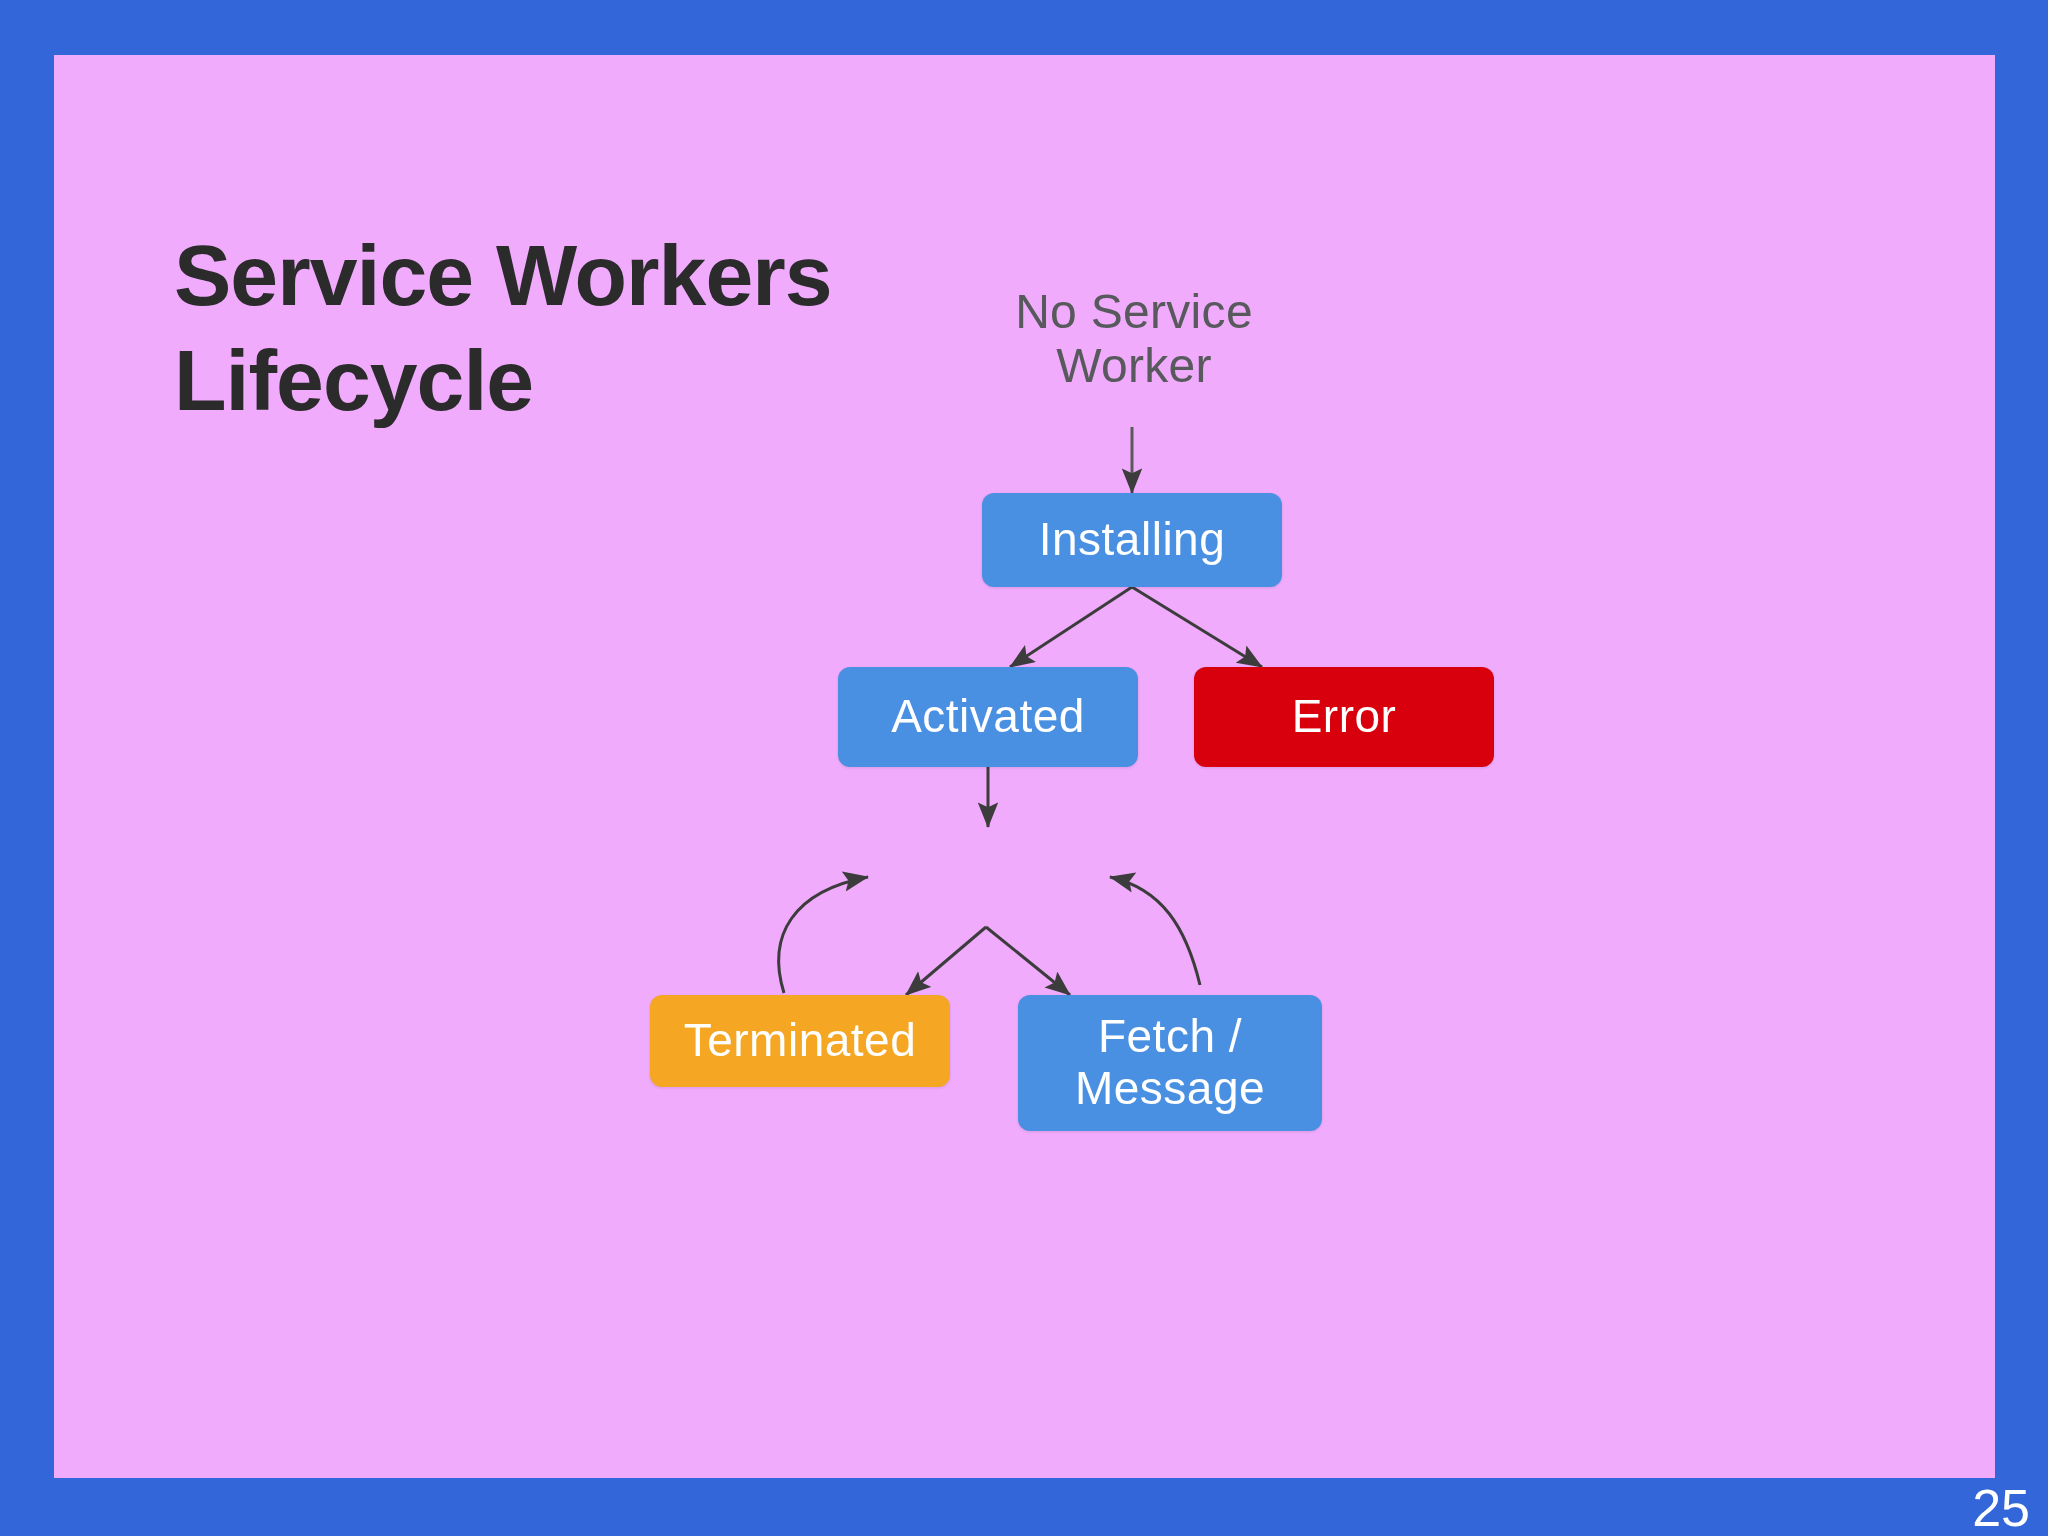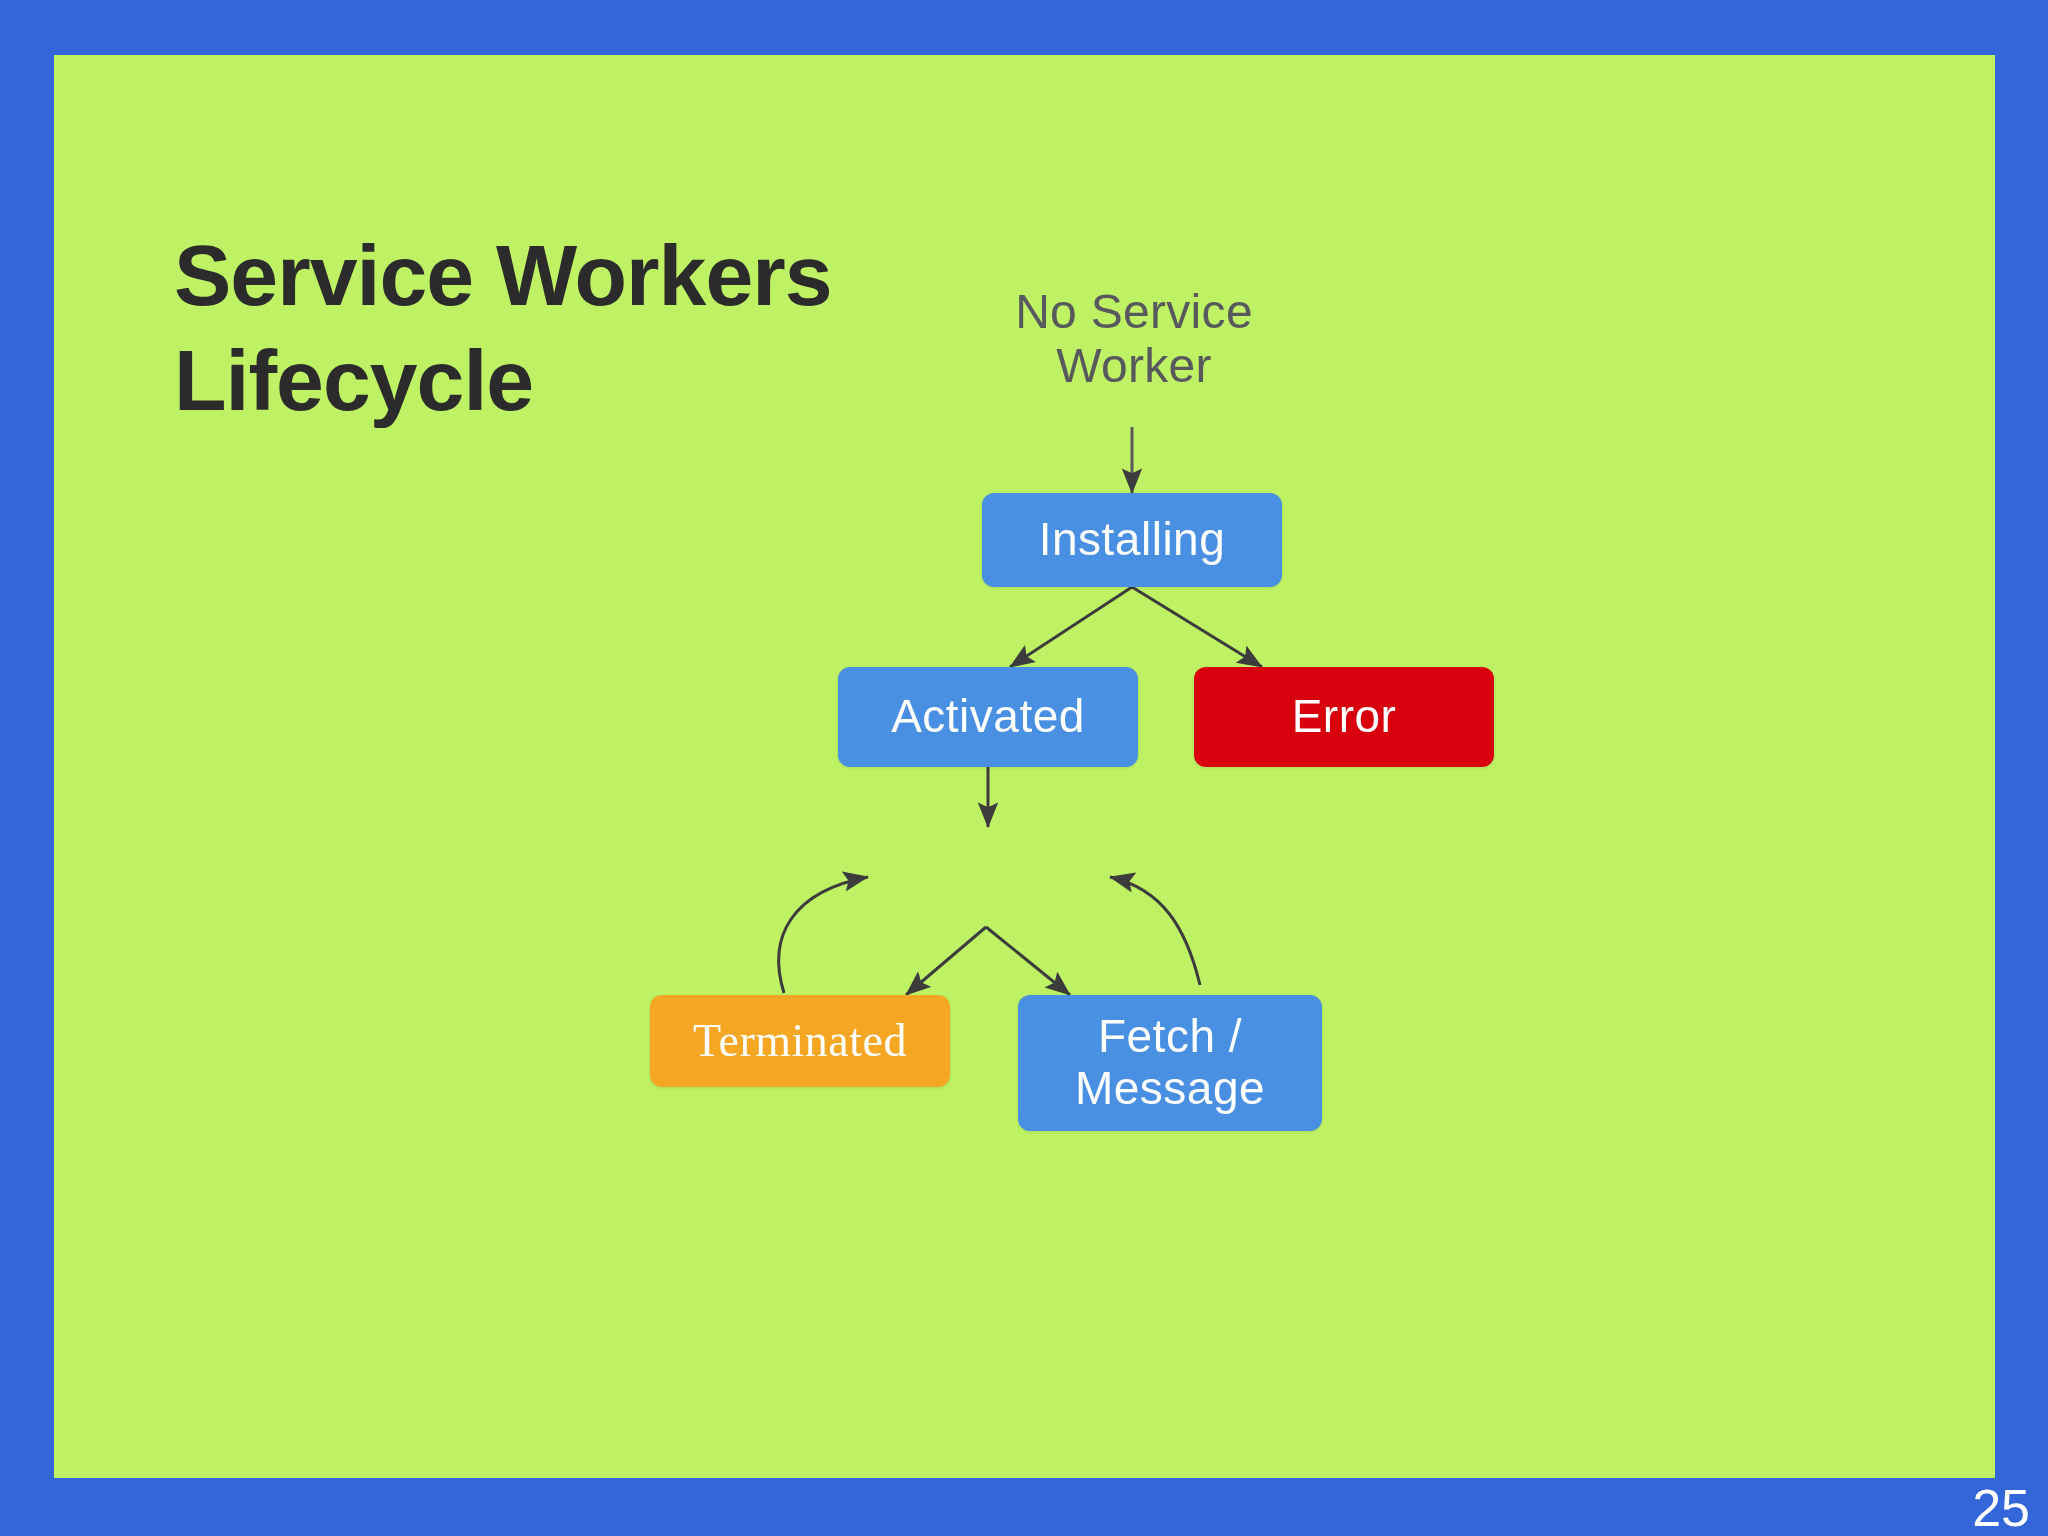--- a/index.html
+++ b/index.html
@@ -16,21 +16,21 @@
     height: 1536px;
     background: #3366d9;
     overflow: hidden;
   }
   .slide-canvas {
     position: absolute;
     left: 54px;
     top: 55px;
     width: 1941px;
     height: 1423px;
-    background: #bef264;
+    background: #f0abfc;
   }
   .page-number {
     position: absolute;
     right: 18px;
     bottom: 2px;
     color: #ffffff;
     font-family: "Liberation Sans", sans-serif;
     font-size: 52px;
     font-weight: 400;
     line-height: 1;
@@ -135,21 +135,21 @@
       <div class="node-no-sw" style="left: 190px; top: 30px; width: 260px;">No Service
 Worker</div>
 
       <div class="node blue" style="left: 168px; top: 238px; width: 300px; height: 94px;">Installing</div>
 
       <div class="node blue" style="left: 24px; top: 412px; width: 300px; height: 100px; border-radius: 12px;">Activated</div>
 
       <div class="node red" style="left: 380px; top: 412px; width: 300px; height: 100px;">Error</div>
 
 
-      <div class="node orange" style="left: -164px; top: 740px; width: 300px; height: 92px; font-family: Liberation Serif, serif;">Terminated</div>
+      <div class="node orange" style="left: -164px; top: 740px; width: 300px; height: 92px;">Terminated</div>
 
       <div class="node blue" style="left: 204px; top: 740px; width: 304px; height: 136px;">Fetch /
 Message</div>
 
     </div>
 
   </div>
 
   <div class="page-number">25</div>
 

